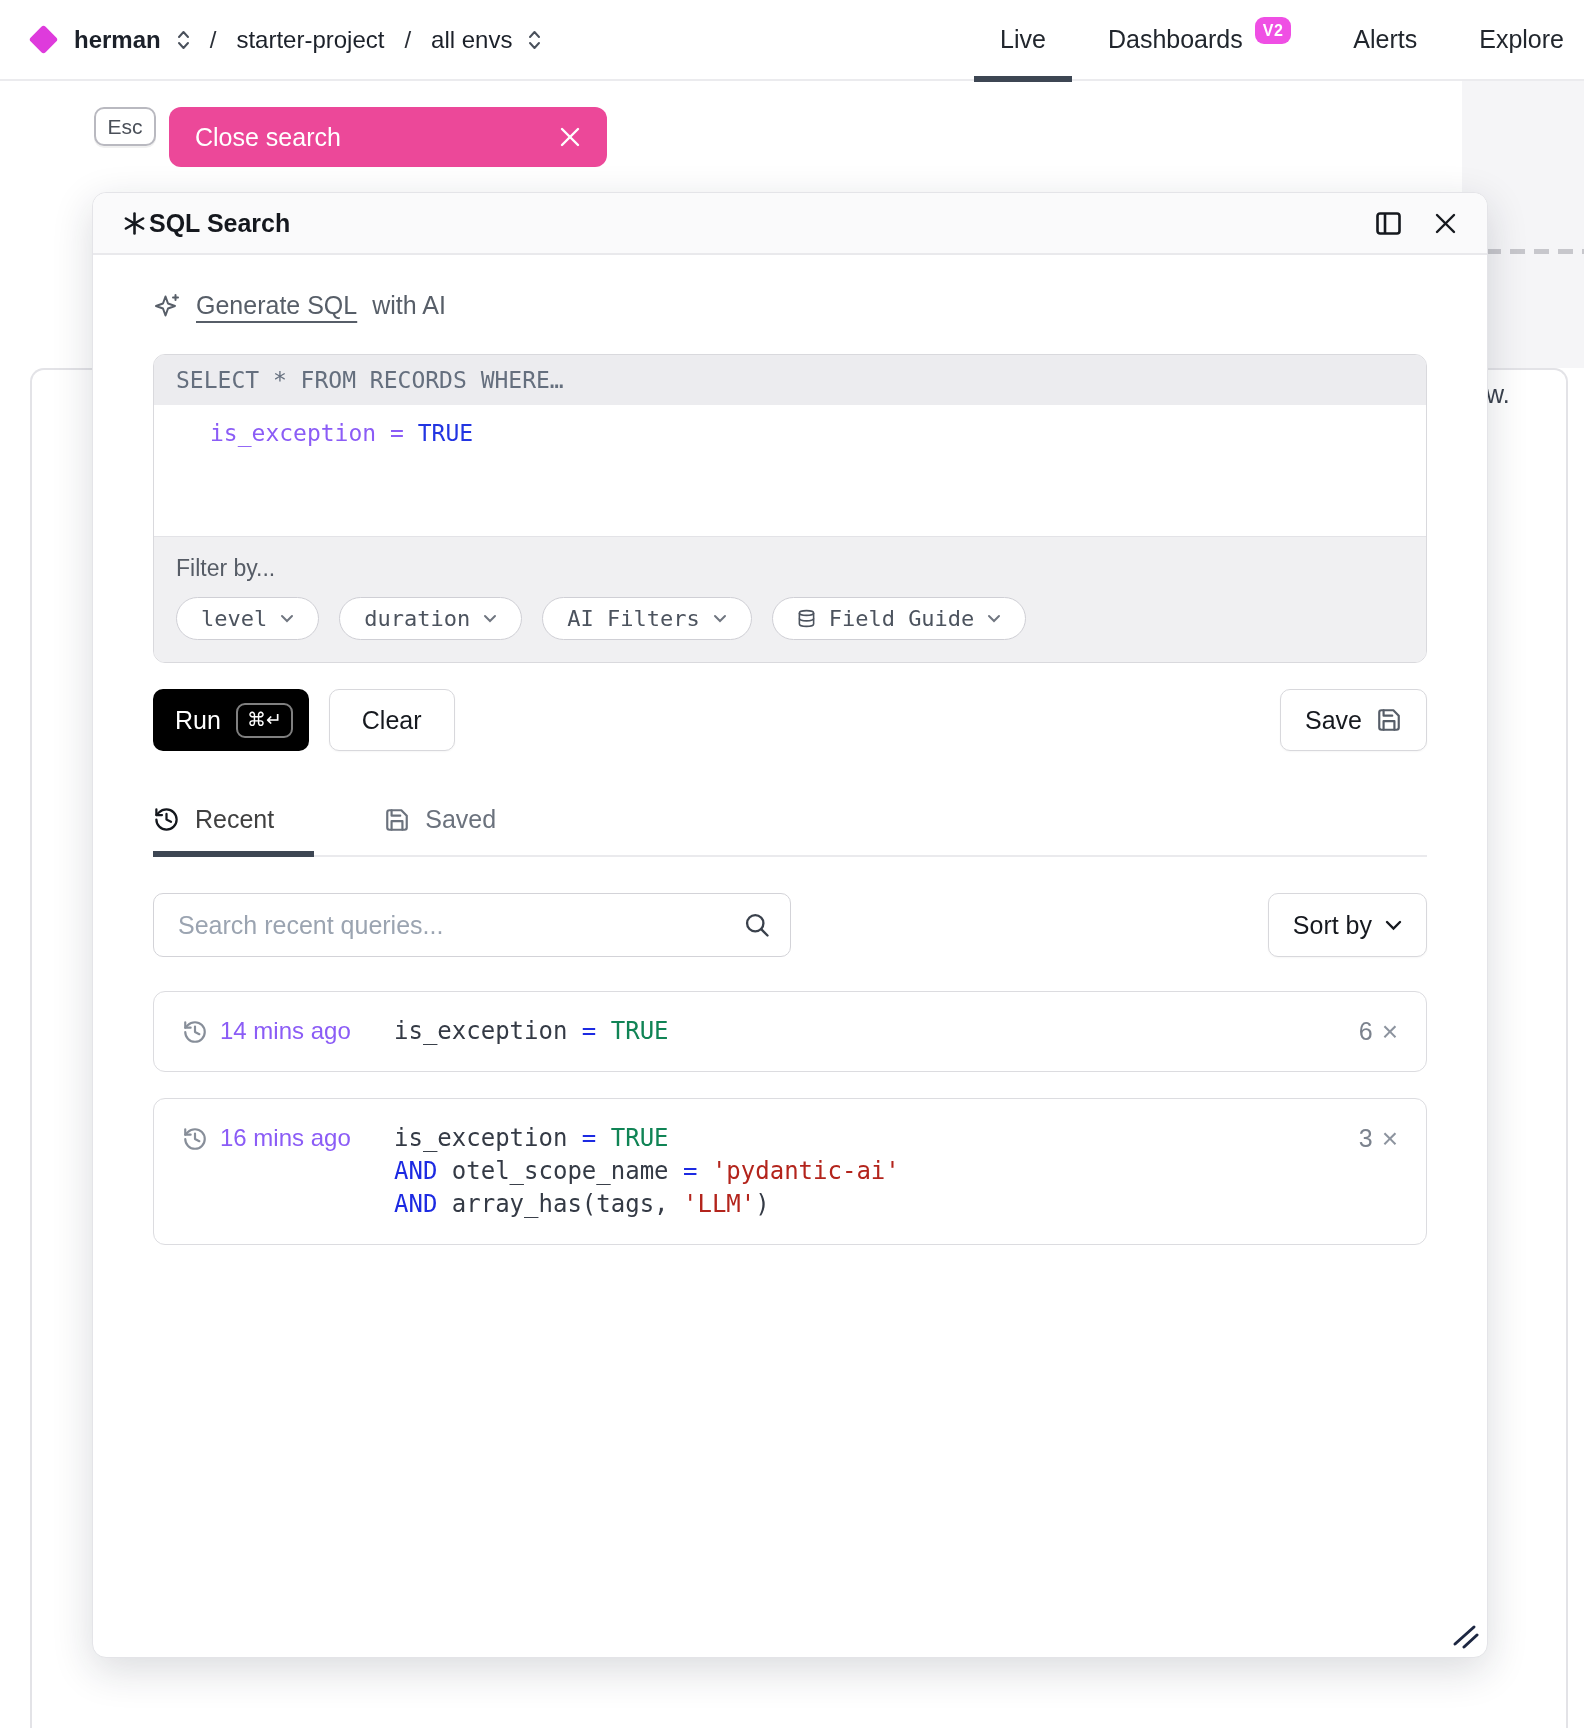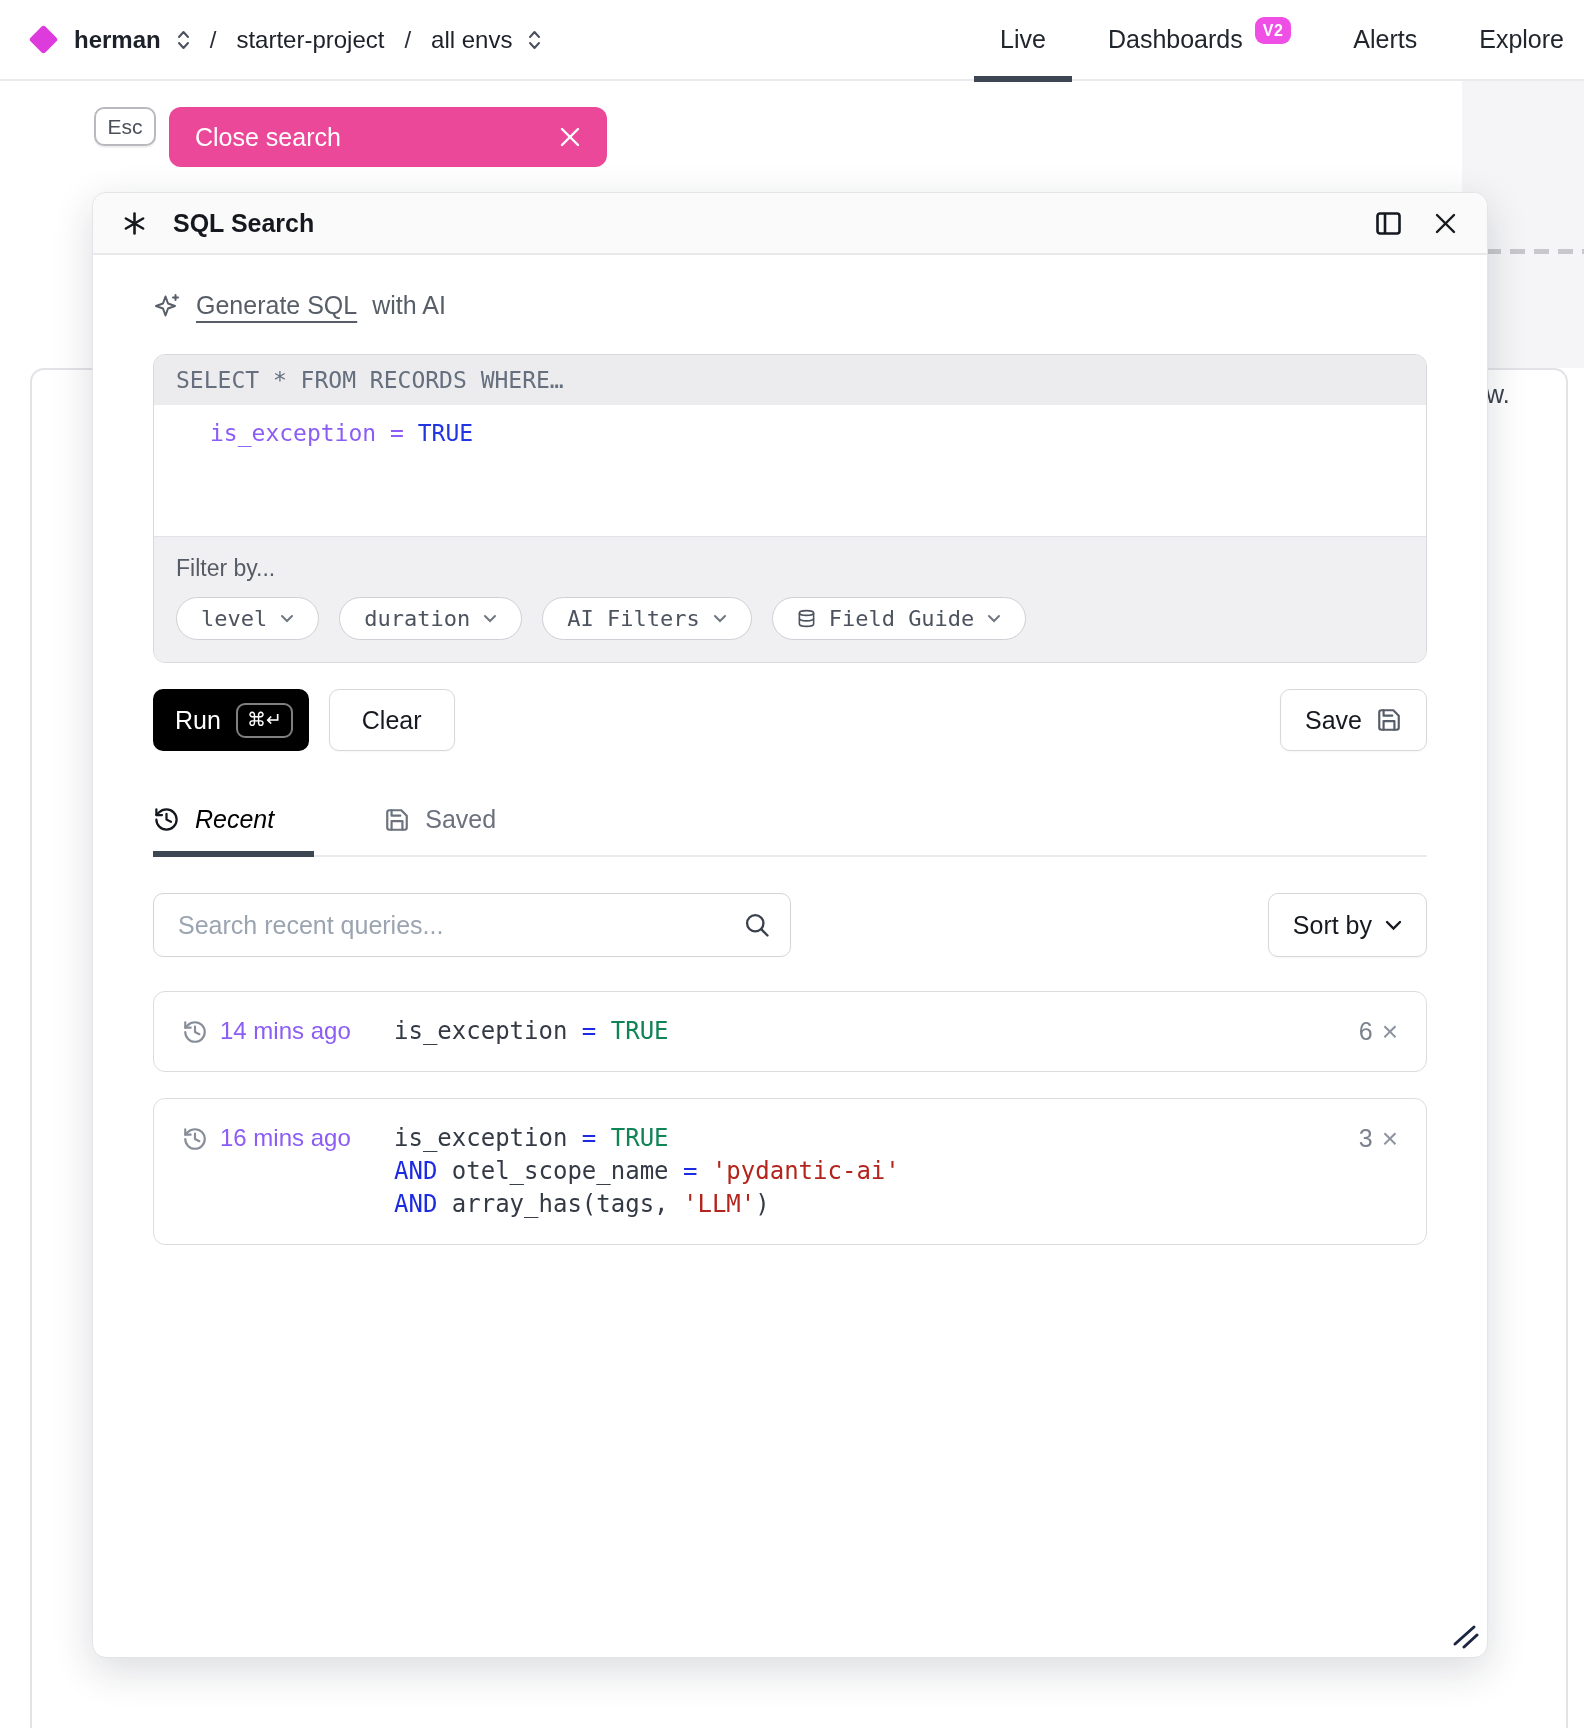--- a/index.html
+++ b/index.html
@@ -44,21 +44,21 @@
   .close-search { position:absolute; left:169px; top:107px; width:438px; height:60px; background:#ec4899;
     border-radius:12px; display:flex; align-items:center; justify-content:space-between;
     padding:0 26px; color:#fff; font-size:25px; z-index:6; cursor:pointer; }
 
   
   .modal { position:absolute; left:92px; top:192px; width:1396px; height:1466px; background:#fff;
     border:1px solid #e4e4e8; border-radius:14px; z-index:10;
     box-shadow:0 12px 40px rgba(25,28,48,.16); display:flex; flex-direction:column; }
   .modal-header { height:62px; flex:0 0 62px; display:flex; align-items:center; padding:0 30px;
     background:#fafafb; border-bottom:2px solid #e9e9ec; border-radius:14px 14px 0 0; }
-  .modal-title-wrap { display:flex; align-items:center; gap:27px; }
+  .modal-title-wrap { display:flex; align-items:center; gap:3px; }
   .modal-title { font-size:25px; font-weight:700; color:#15181e; }
   .header-actions { margin-left:auto; display:flex; align-items:center; gap:32px; }
   .icon-btn { cursor:pointer; display:flex; }
 
   .modal-body { padding:36px 60px 0; display:flex; flex-direction:column; flex:1; position:relative; }
 
   .gen-row { display:flex; align-items:center; gap:15px; font-size:25px; color:#575e68; margin-bottom:34px; }
   .gen-link { text-decoration:underline; text-underline-offset:7px; text-decoration-thickness:1.5px; cursor:pointer; }
 
   .editor-box { border:1px solid #d9d9dd; border-radius:12px; overflow:hidden; }
@@ -82,21 +82,21 @@
   .run-kbd { border:2px solid rgba(255,255,255,.5); border-radius:9px; padding:3px 9px 5px; font-size:19px; }
   .btn-plain { background:#fff; border:1px solid #d8d8dc; border-radius:10px; height:62px;
     display:flex; align-items:center; gap:14px; font-size:25px; color:#16191f; cursor:pointer;
     box-shadow:0 1px 2px rgba(0,0,0,.04); font-family:"Liberation Sans",sans-serif; }
   .clear-btn { padding:0 32px; }
   .save-btn { margin-left:auto; padding:0 24px; }
 
   .tabs-row { margin-top:54px; display:flex; gap:70px; border-bottom:2px solid #eaeaed; }
   .tab { display:flex; align-items:center; gap:15px; padding-bottom:17px; margin-bottom:-2px;
     border-bottom:6px solid transparent; font-size:25px; cursor:pointer; }
-  .tab.active { color:#000000; border-bottom-color:#3d4653; padding-right:40px; font-weight:500;font-style:italic; }
+  .tab.active { color:#404040; border-bottom-color:#3d4653; padding-right:40px; font-weight:500; }
   .tab.inactive { color:#6b727d; }
 
   .search-row { margin-top:36px; display:flex; align-items:center; }
   .search-wrap { position:relative; width:638px; }
   .search-input { width:638px; height:64px; border:1px solid #d3d3d8; border-radius:10px;
     padding:0 64px 0 24px; font-size:25px; color:#333a45; font-family:"Liberation Sans",sans-serif; outline:none; }
   .search-input::placeholder { color:#9ba4b1; }
   .search-icon-pos { position:absolute; right:20px; top:18px; }
   .sort-btn { margin-left:auto; padding:0 24px; height:64px; gap:13px; }
 

